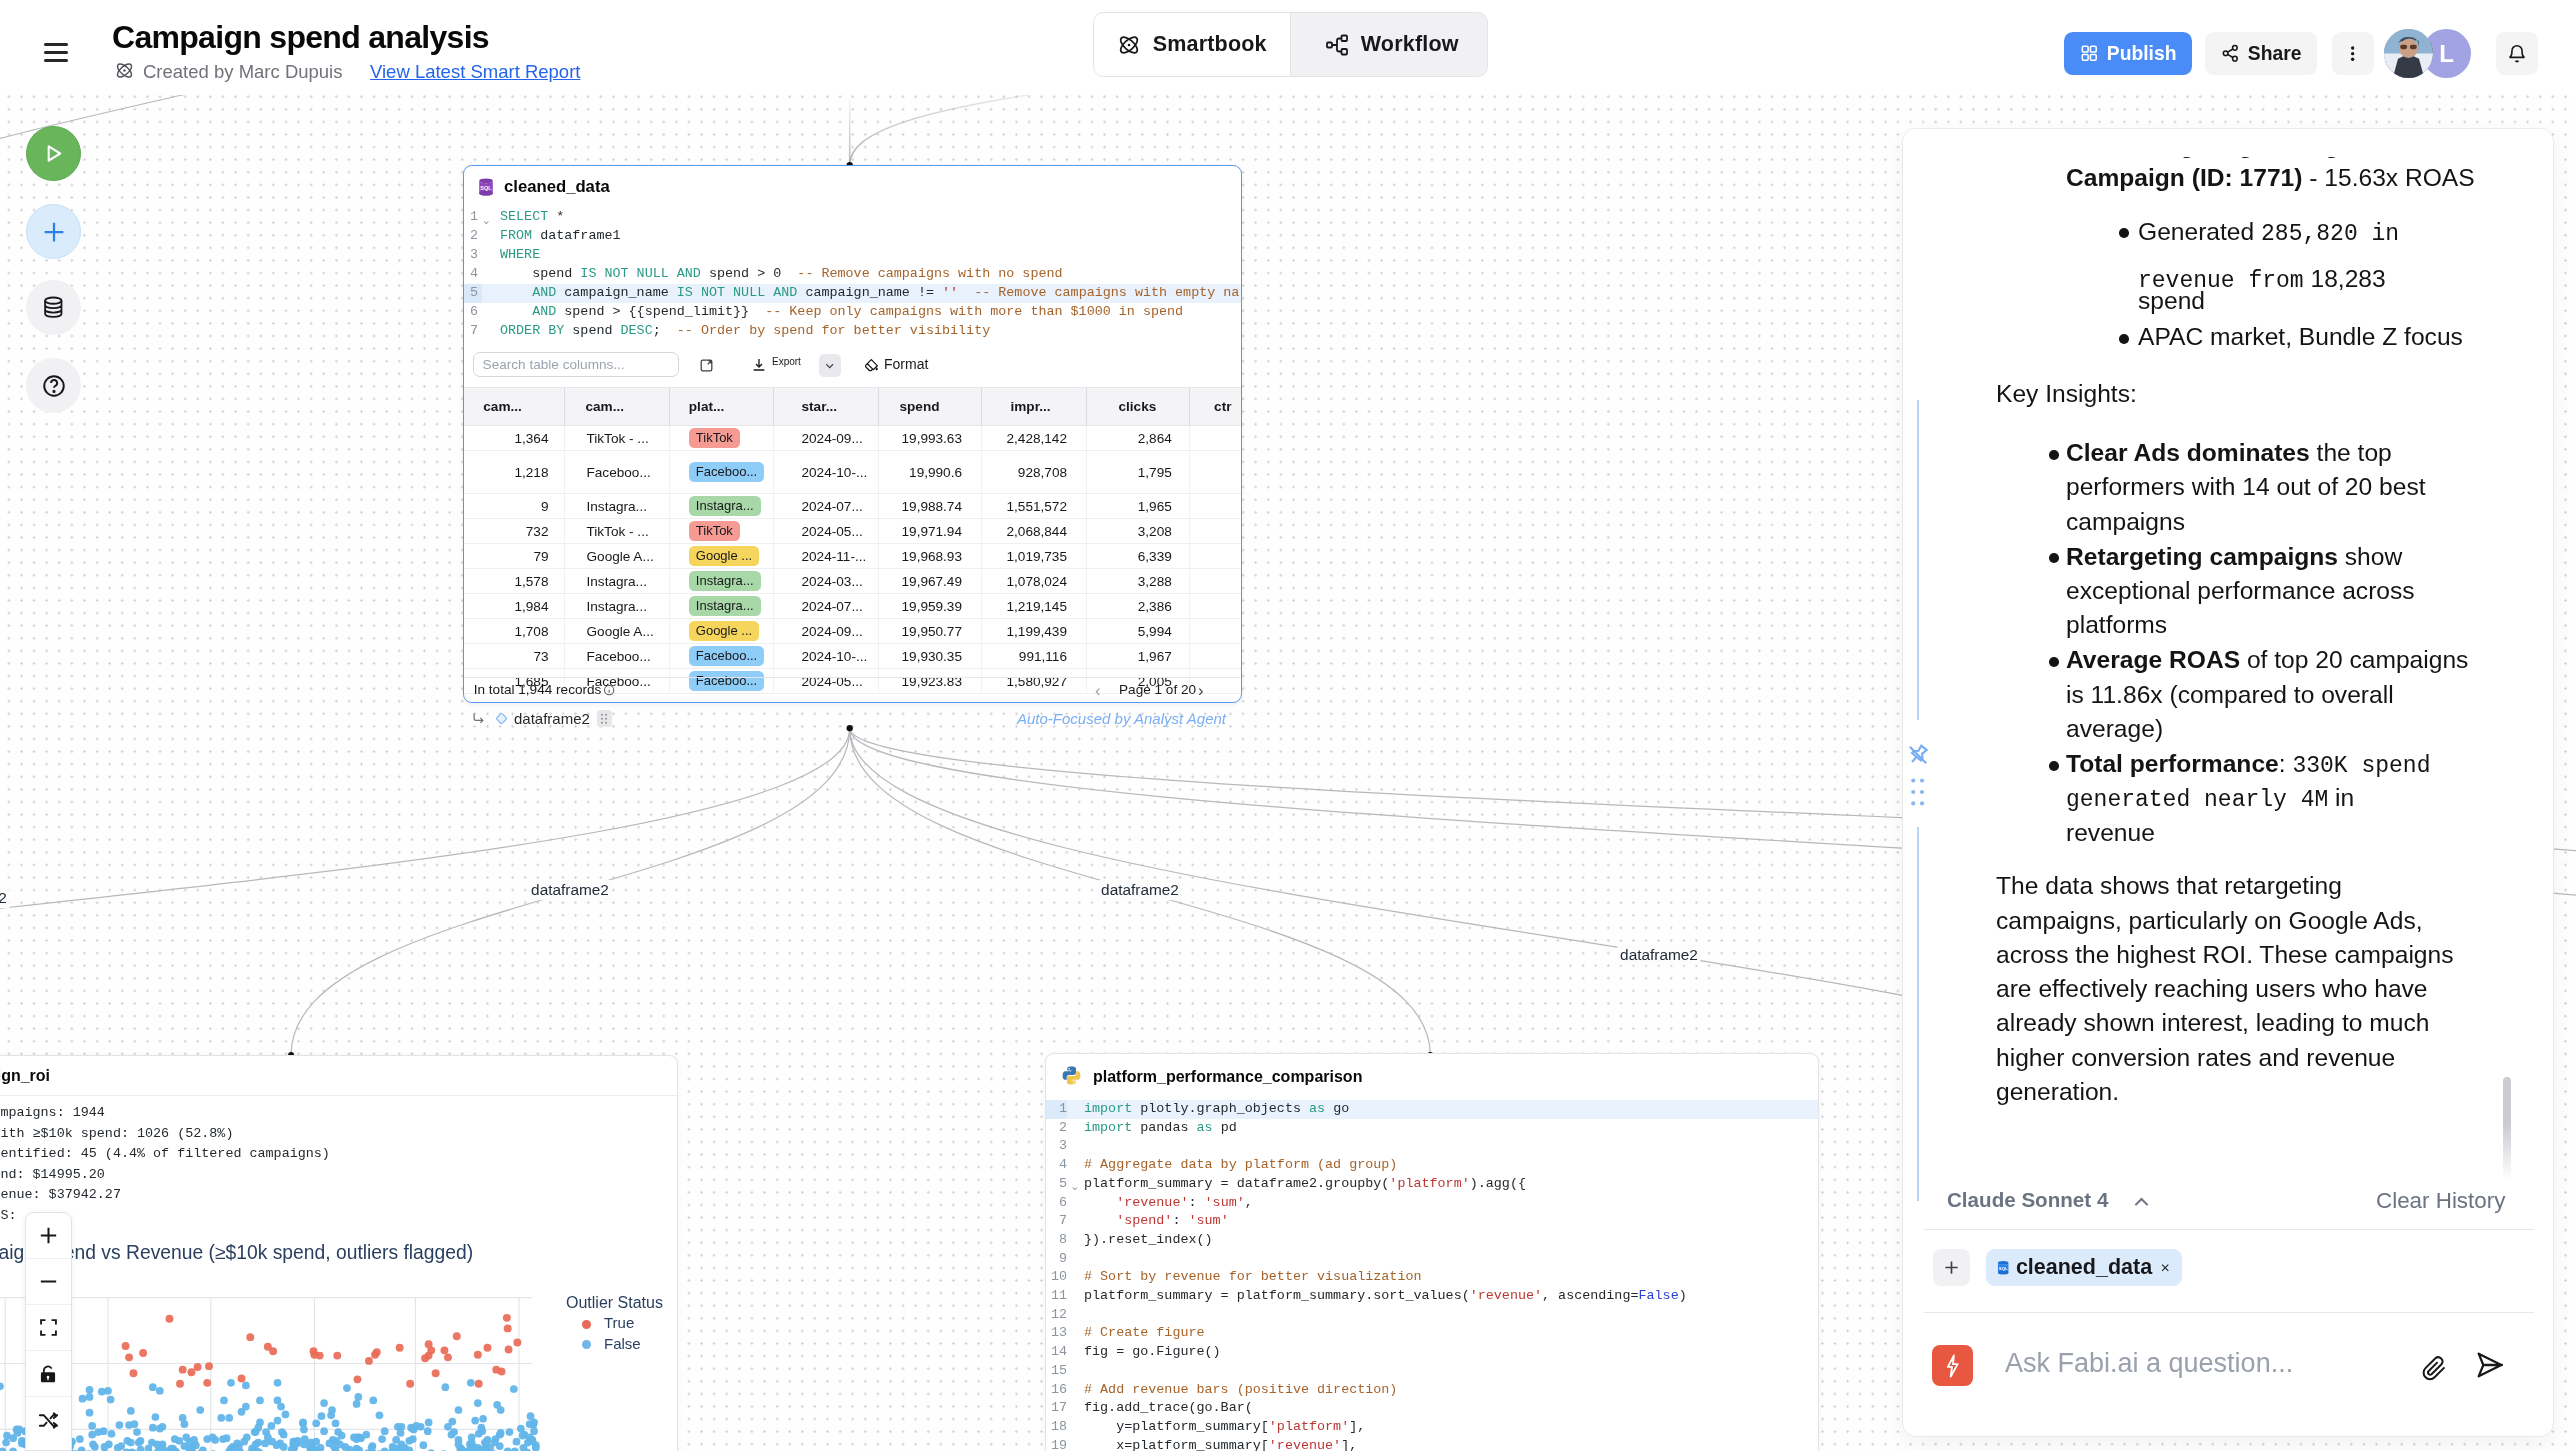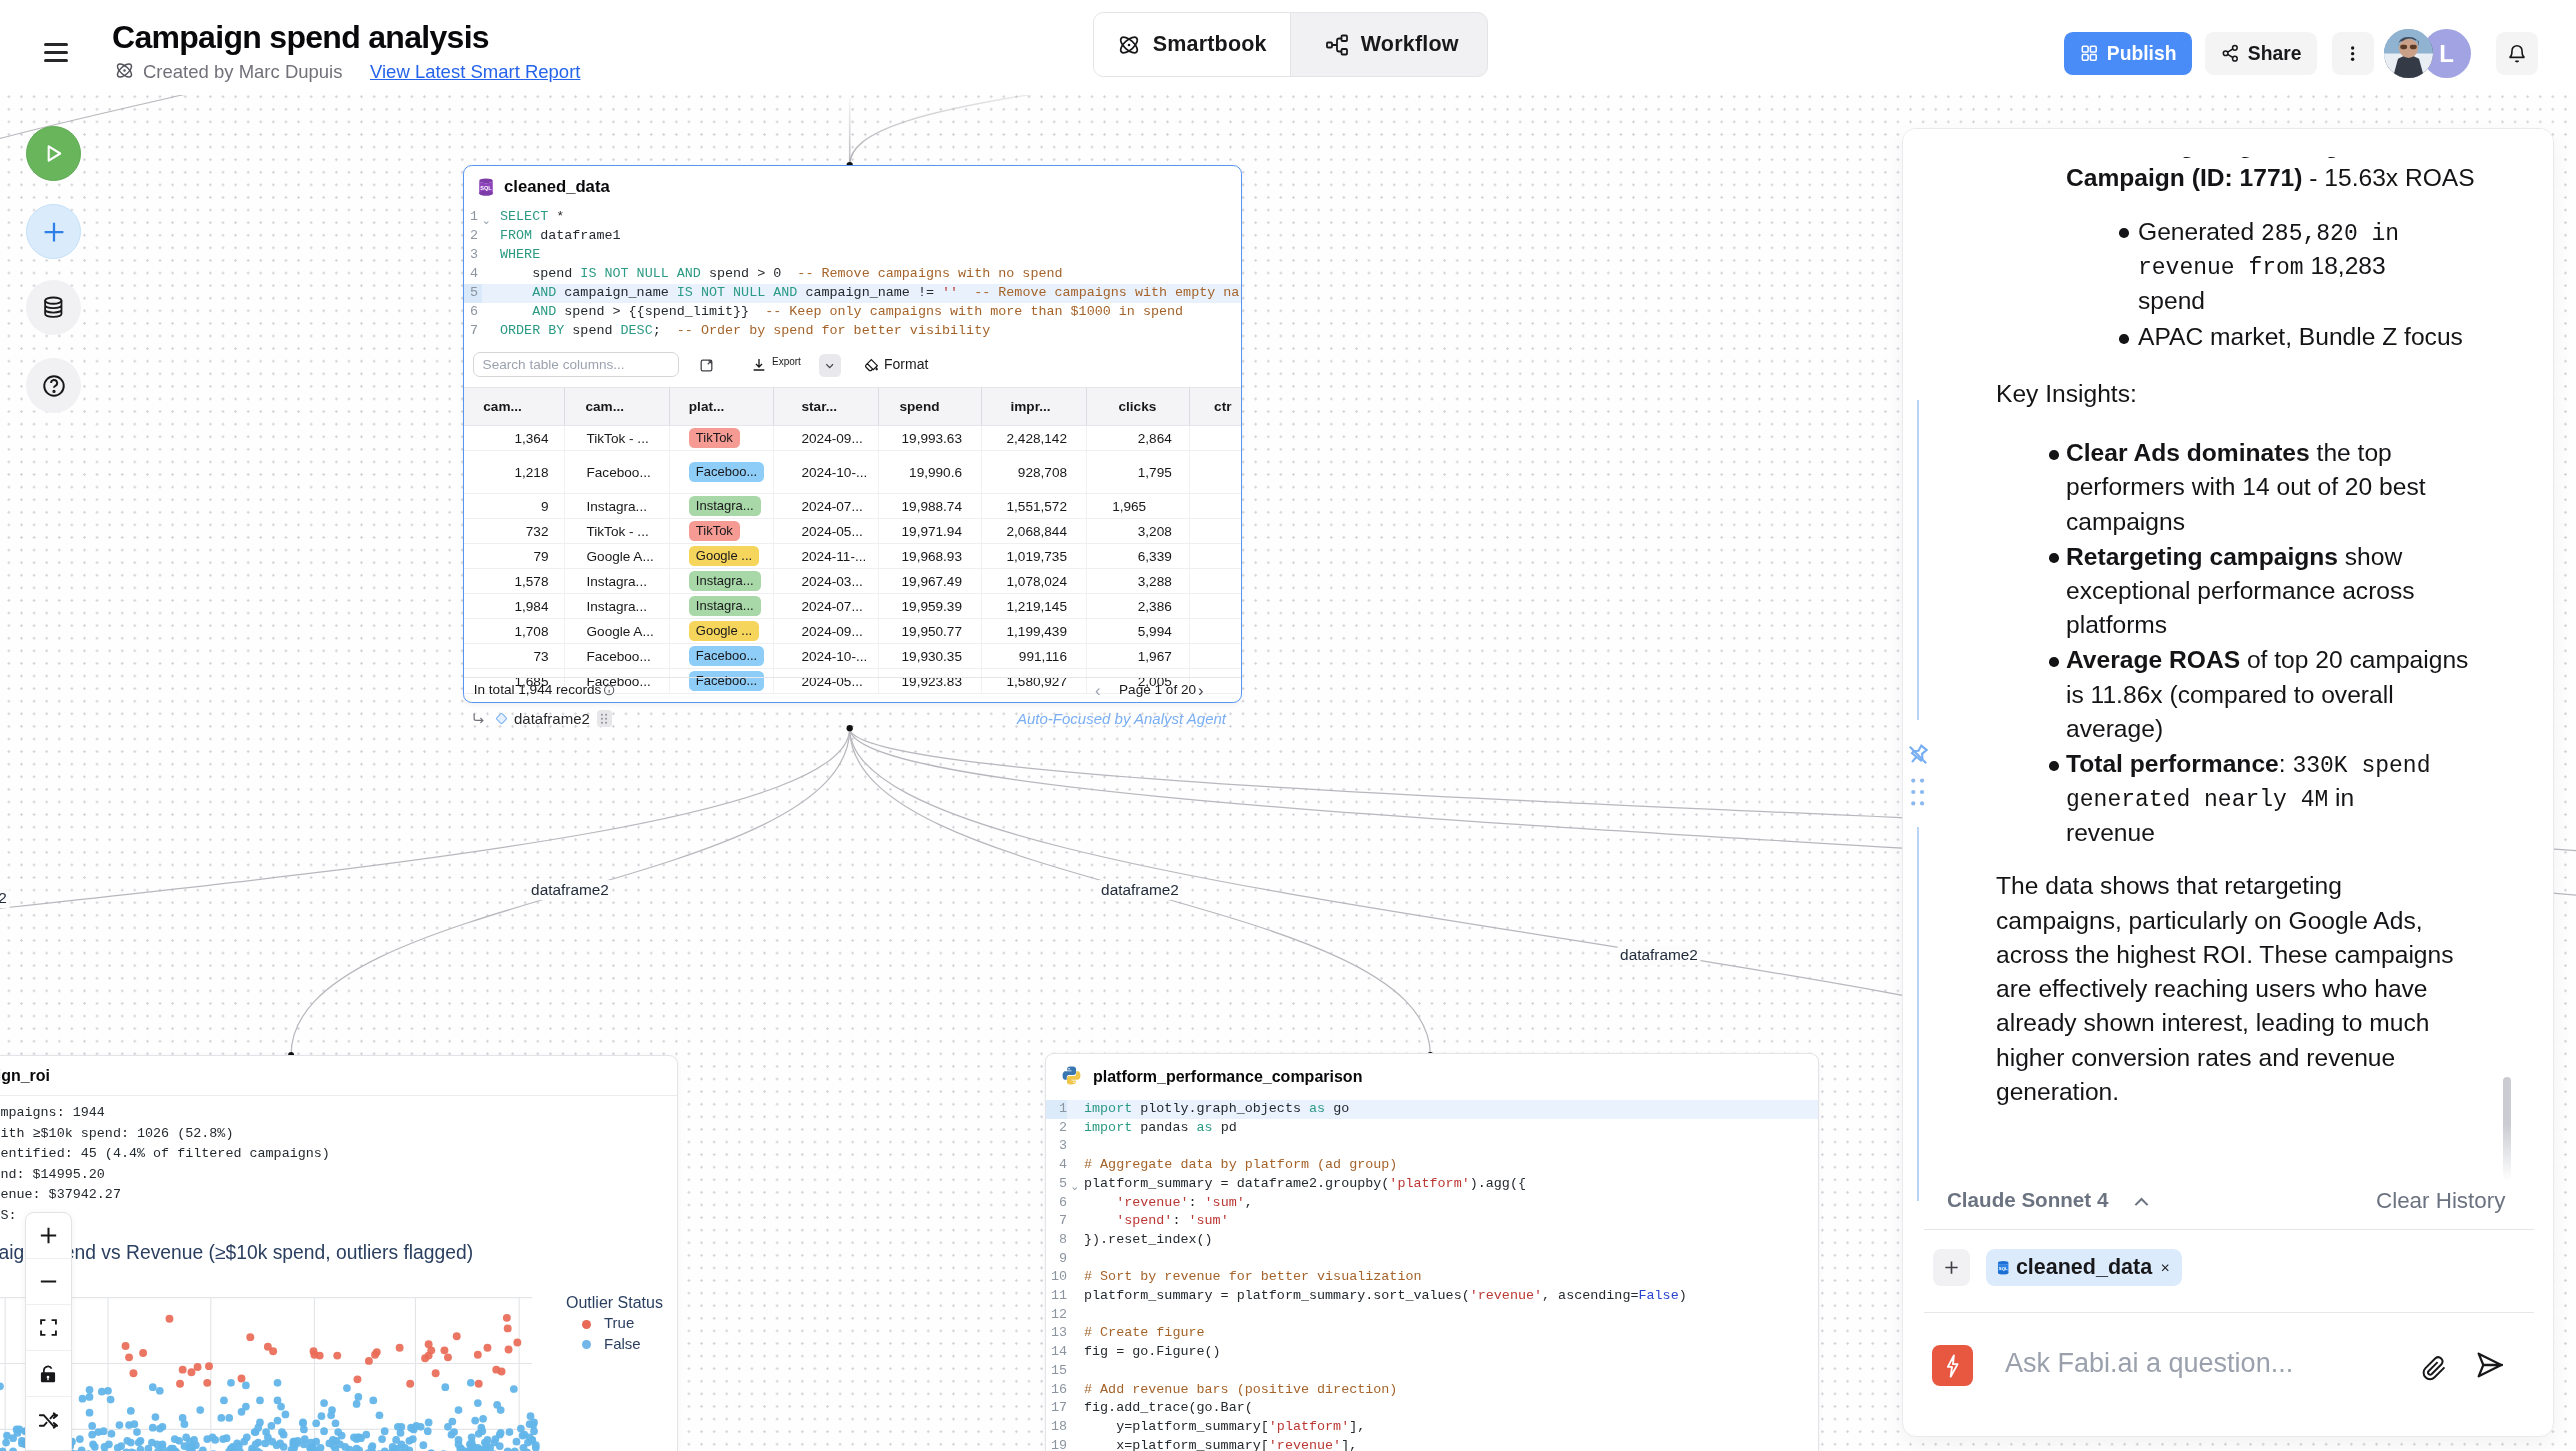--- a/index.html
+++ b/index.html
@@ -149,21 +149,21 @@
 <td style="text-align:right;padding-right:16.7px;border-bottom:0.9px solid #efeff2;border-right:0.9px solid #f1f1f4;">1,795</td>
 <td style="border-bottom:0.9px solid #efeff2;"></td>
 </tr>
         <tr style="height:25px;">
 <td style="text-align:right;padding-right:15px;border-bottom:0.9px solid #efeff2;border-right:0.9px solid #f1f1f4;">9</td>
 <td style="padding-left:22px;border-bottom:0.9px solid #efeff2;border-right:0.9px solid #f1f1f4;">Instagra...</td>
 <td style="padding-left:19.3px;border-bottom:0.9px solid #efeff2;border-right:0.9px solid #f1f1f4;"><span style="background:#a8d8a8;border-radius:5.3px;padding:2.2px 7px;font-size:13px;">Instagra...</span></td>
 <td style="padding-left:28px;border-bottom:0.9px solid #efeff2;border-right:0.9px solid #f1f1f4;">2024-07...</td>
 <td style="text-align:right;padding-right:18.5px;border-bottom:0.9px solid #efeff2;border-right:0.9px solid #f1f1f4;">19,988.74</td>
 <td style="text-align:right;padding-right:18.5px;border-bottom:0.9px solid #efeff2;border-right:0.9px solid #f1f1f4;">1,551,572</td>
-<td style="text-align:center;padding-right:16.7px;border-bottom:0.9px solid #efeff2;border-right:0.9px solid #f1f1f4;">1,965</td>
+<td style="text-align:right;padding-right:16.7px;border-bottom:0.9px solid #efeff2;border-right:0.9px solid #f1f1f4;">1,965</td>
 <td style="border-bottom:0.9px solid #efeff2;"></td>
 </tr>
         <tr style="height:25px;">
 <td style="text-align:right;padding-right:15px;border-bottom:0.9px solid #efeff2;border-right:0.9px solid #f1f1f4;">732</td>
 <td style="padding-left:22px;border-bottom:0.9px solid #efeff2;border-right:0.9px solid #f1f1f4;">TikTok - ...</td>
 <td style="padding-left:19.3px;border-bottom:0.9px solid #efeff2;border-right:0.9px solid #f1f1f4;"><span style="background:#f59b94;border-radius:5.3px;padding:2.2px 7px;font-size:13px;">TikTok</span></td>
 <td style="padding-left:28px;border-bottom:0.9px solid #efeff2;border-right:0.9px solid #f1f1f4;">2024-05...</td>
 <td style="text-align:right;padding-right:18.5px;border-bottom:0.9px solid #efeff2;border-right:0.9px solid #f1f1f4;">19,971.94</td>
 <td style="text-align:right;padding-right:18.5px;border-bottom:0.9px solid #efeff2;border-right:0.9px solid #f1f1f4;">2,068,844</td>
 <td style="text-align:right;padding-right:16.7px;border-bottom:0.9px solid #efeff2;border-right:0.9px solid #f1f1f4;">3,208</td>
@@ -1090,21 +1090,21 @@
 <div id="nodes"></div>
 <div id="controls"></div>
 <div id="chat" style="position:absolute;left:1902px;top:128px;width:652px;height:1309px;background:#fff;border:1.3px solid #e9e9ee;border-radius:14px;box-shadow:0 7px 21px rgba(0,0,0,.05);z-index:5;overflow:hidden;font-size:24.6px;color:#141417;">
 
   <div class="abs" style="left:214px;top:1.8px;font-weight:700;">Retargeting - Google Ads</div>
   <div class="abs" style="left:0;top:0;width:100%;height:28px;background:#fff;"></div>
   <div class="abs" style="left:163px;top:35px;"><b>Campaign (ID: 1771)</b> - 15.63x ROAS</div>
 
   <div class="abs" style="left:216px;top:99px;width:9.7px;height:9.7px;border-radius:50%;background:#141417;"></div>
   <div class="abs" style="left:235px;top:89px;">Generated <span class="mono" style="font-size:23px;">285,820 in</span></div>
-  <div class="abs" style="left:235px;top:123px;"><span class="mono" style="font-size:23px;">revenue from</span> 18,283</div>
+  <div class="abs" style="left:235px;top:136px;"><span class="mono" style="font-size:23px;">revenue from</span> 18,283</div>
   <div class="abs" style="left:235px;top:158px;">spend</div>
   <div class="abs" style="left:216px;top:205px;width:9.7px;height:9.7px;border-radius:50%;background:#141417;"></div>
   <div class="abs" style="left:235px;top:194px;">APAC market, Bundle Z focus</div>
   <div class="abs" style="left:93px;top:251px;">Key Insights:</div>
 
   <div class="abs" style="left:146px;top:321px;width:9.7px;height:9.7px;border-radius:50%;background:#141417;"></div>
   <div class="abs" style="left:163px;top:310px;"><b>Clear Ads dominates</b> the top</div>
   <div class="abs" style="left:163px;top:344px;">performers with 14 out of 20 best</div>
   <div class="abs" style="left:163px;top:379px;">campaigns</div>
   <div class="abs" style="left:146px;top:424px;width:9.7px;height:9.7px;border-radius:50%;background:#141417;"></div>

